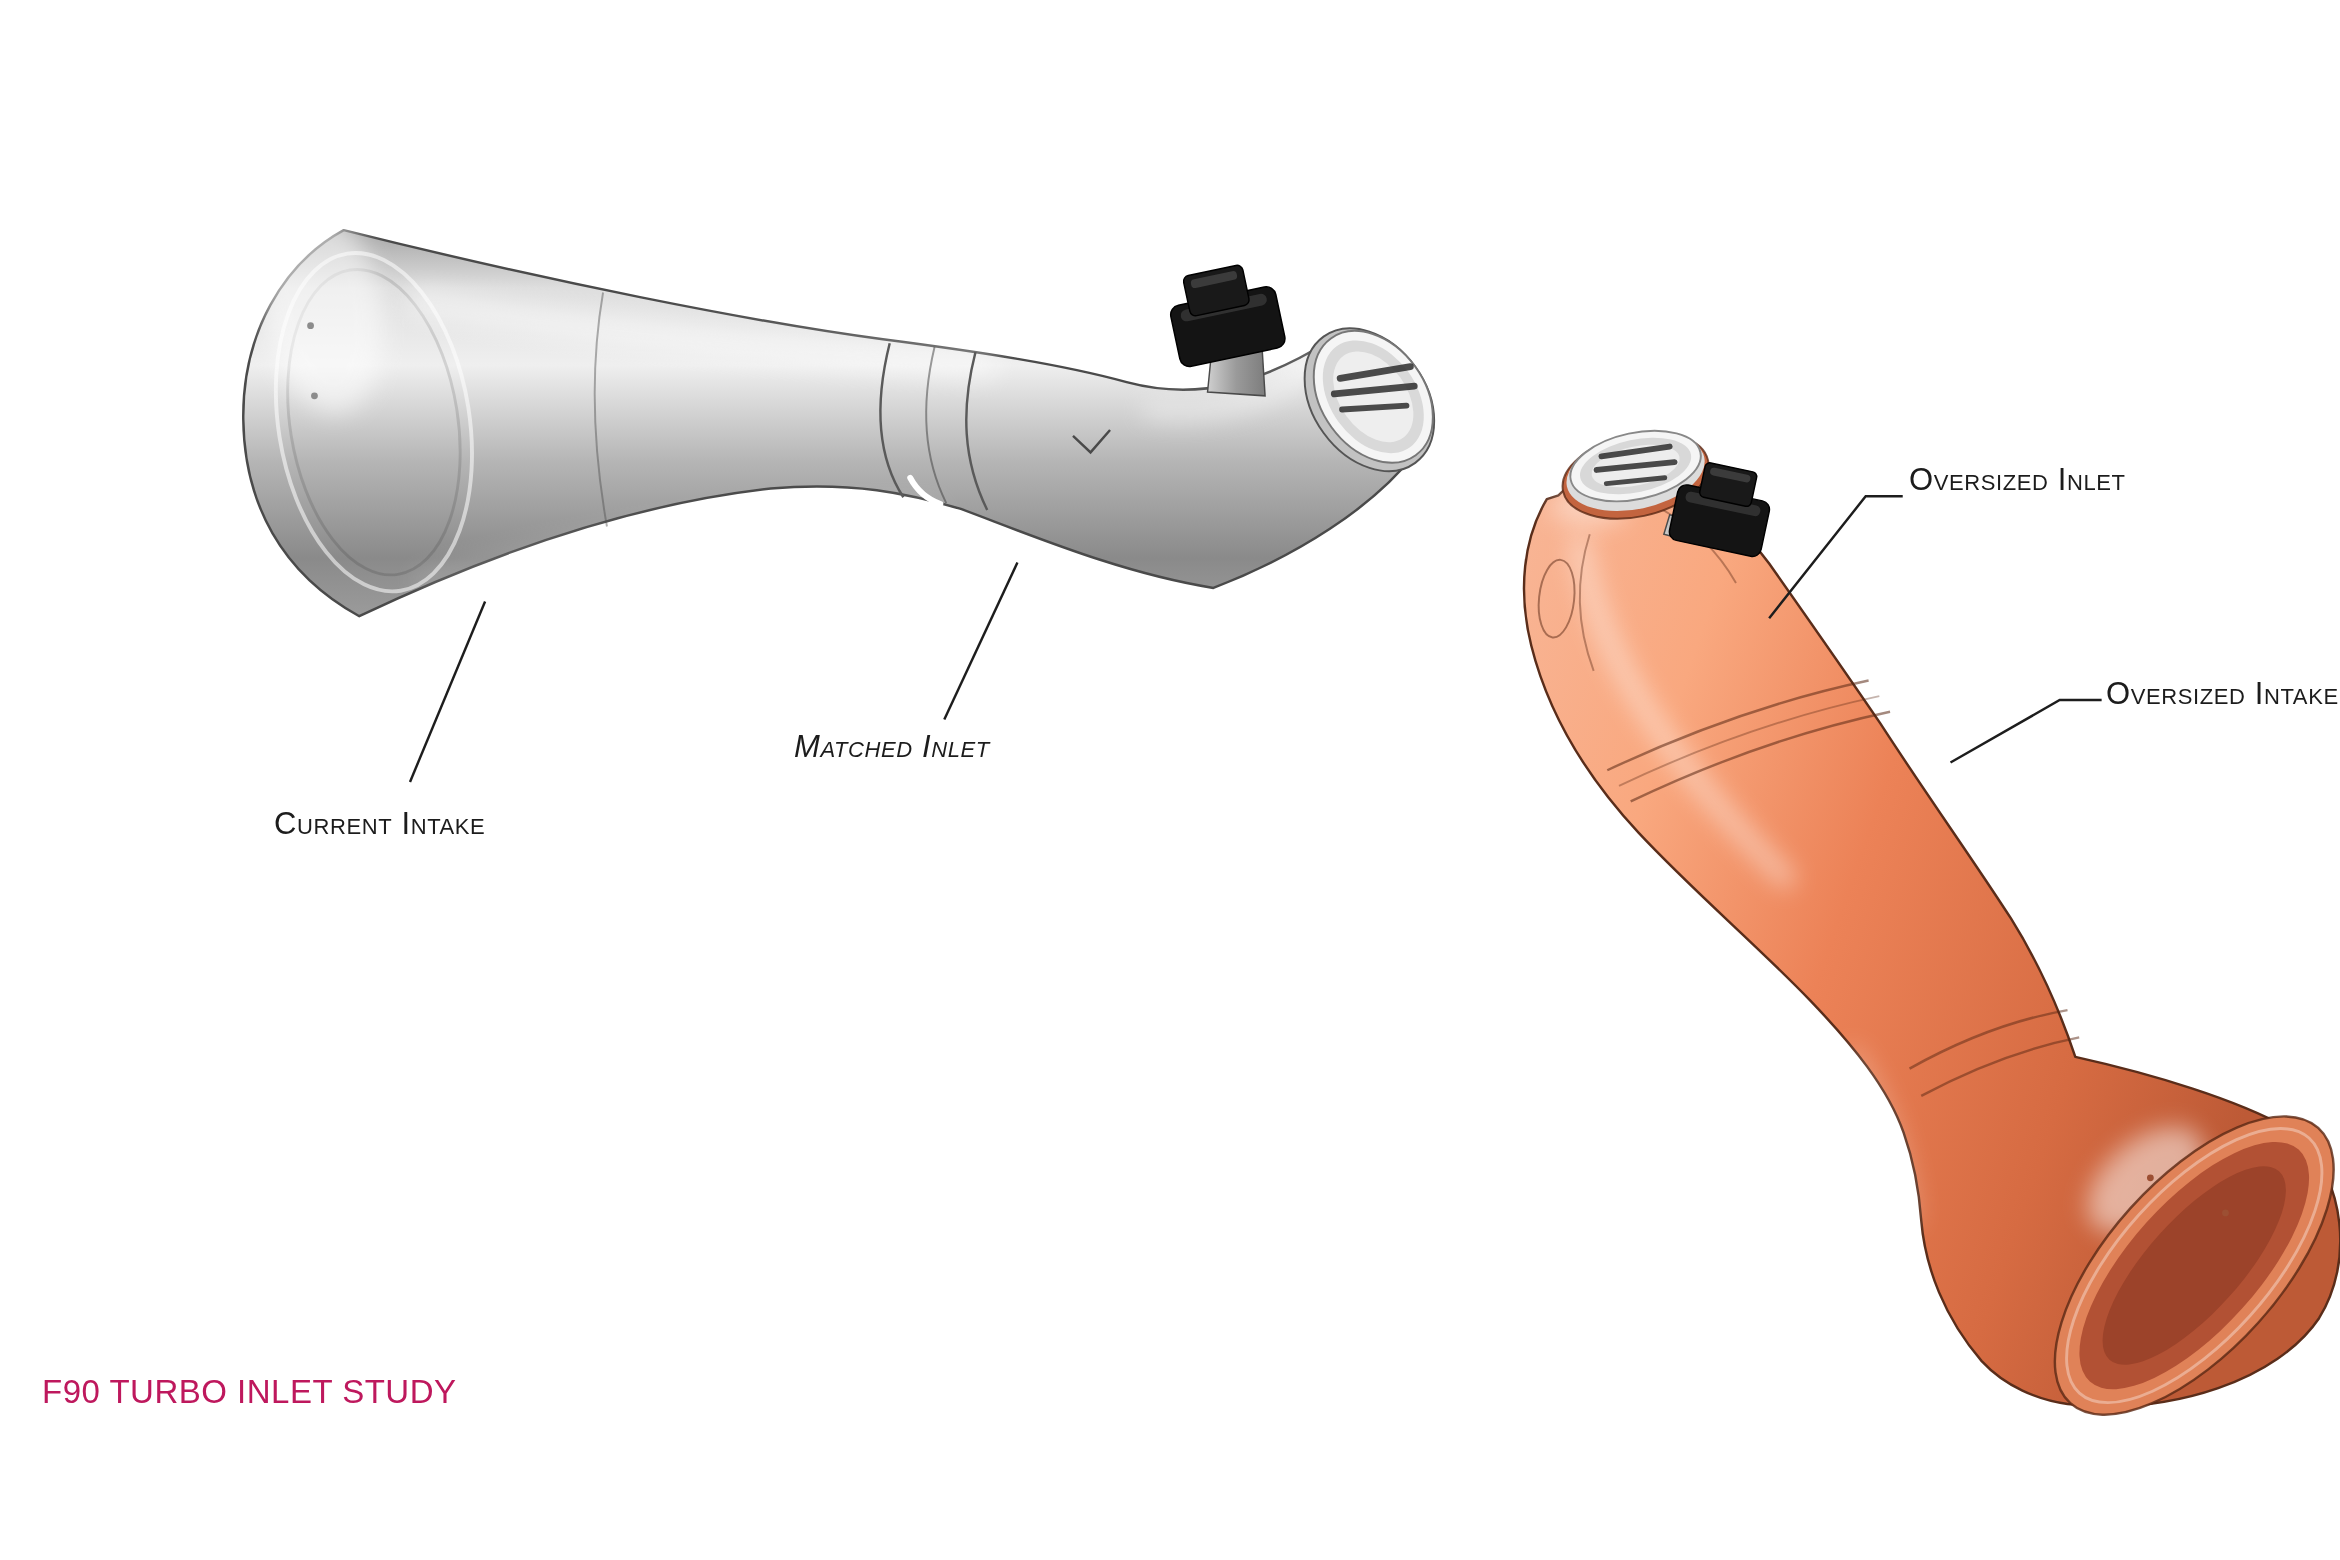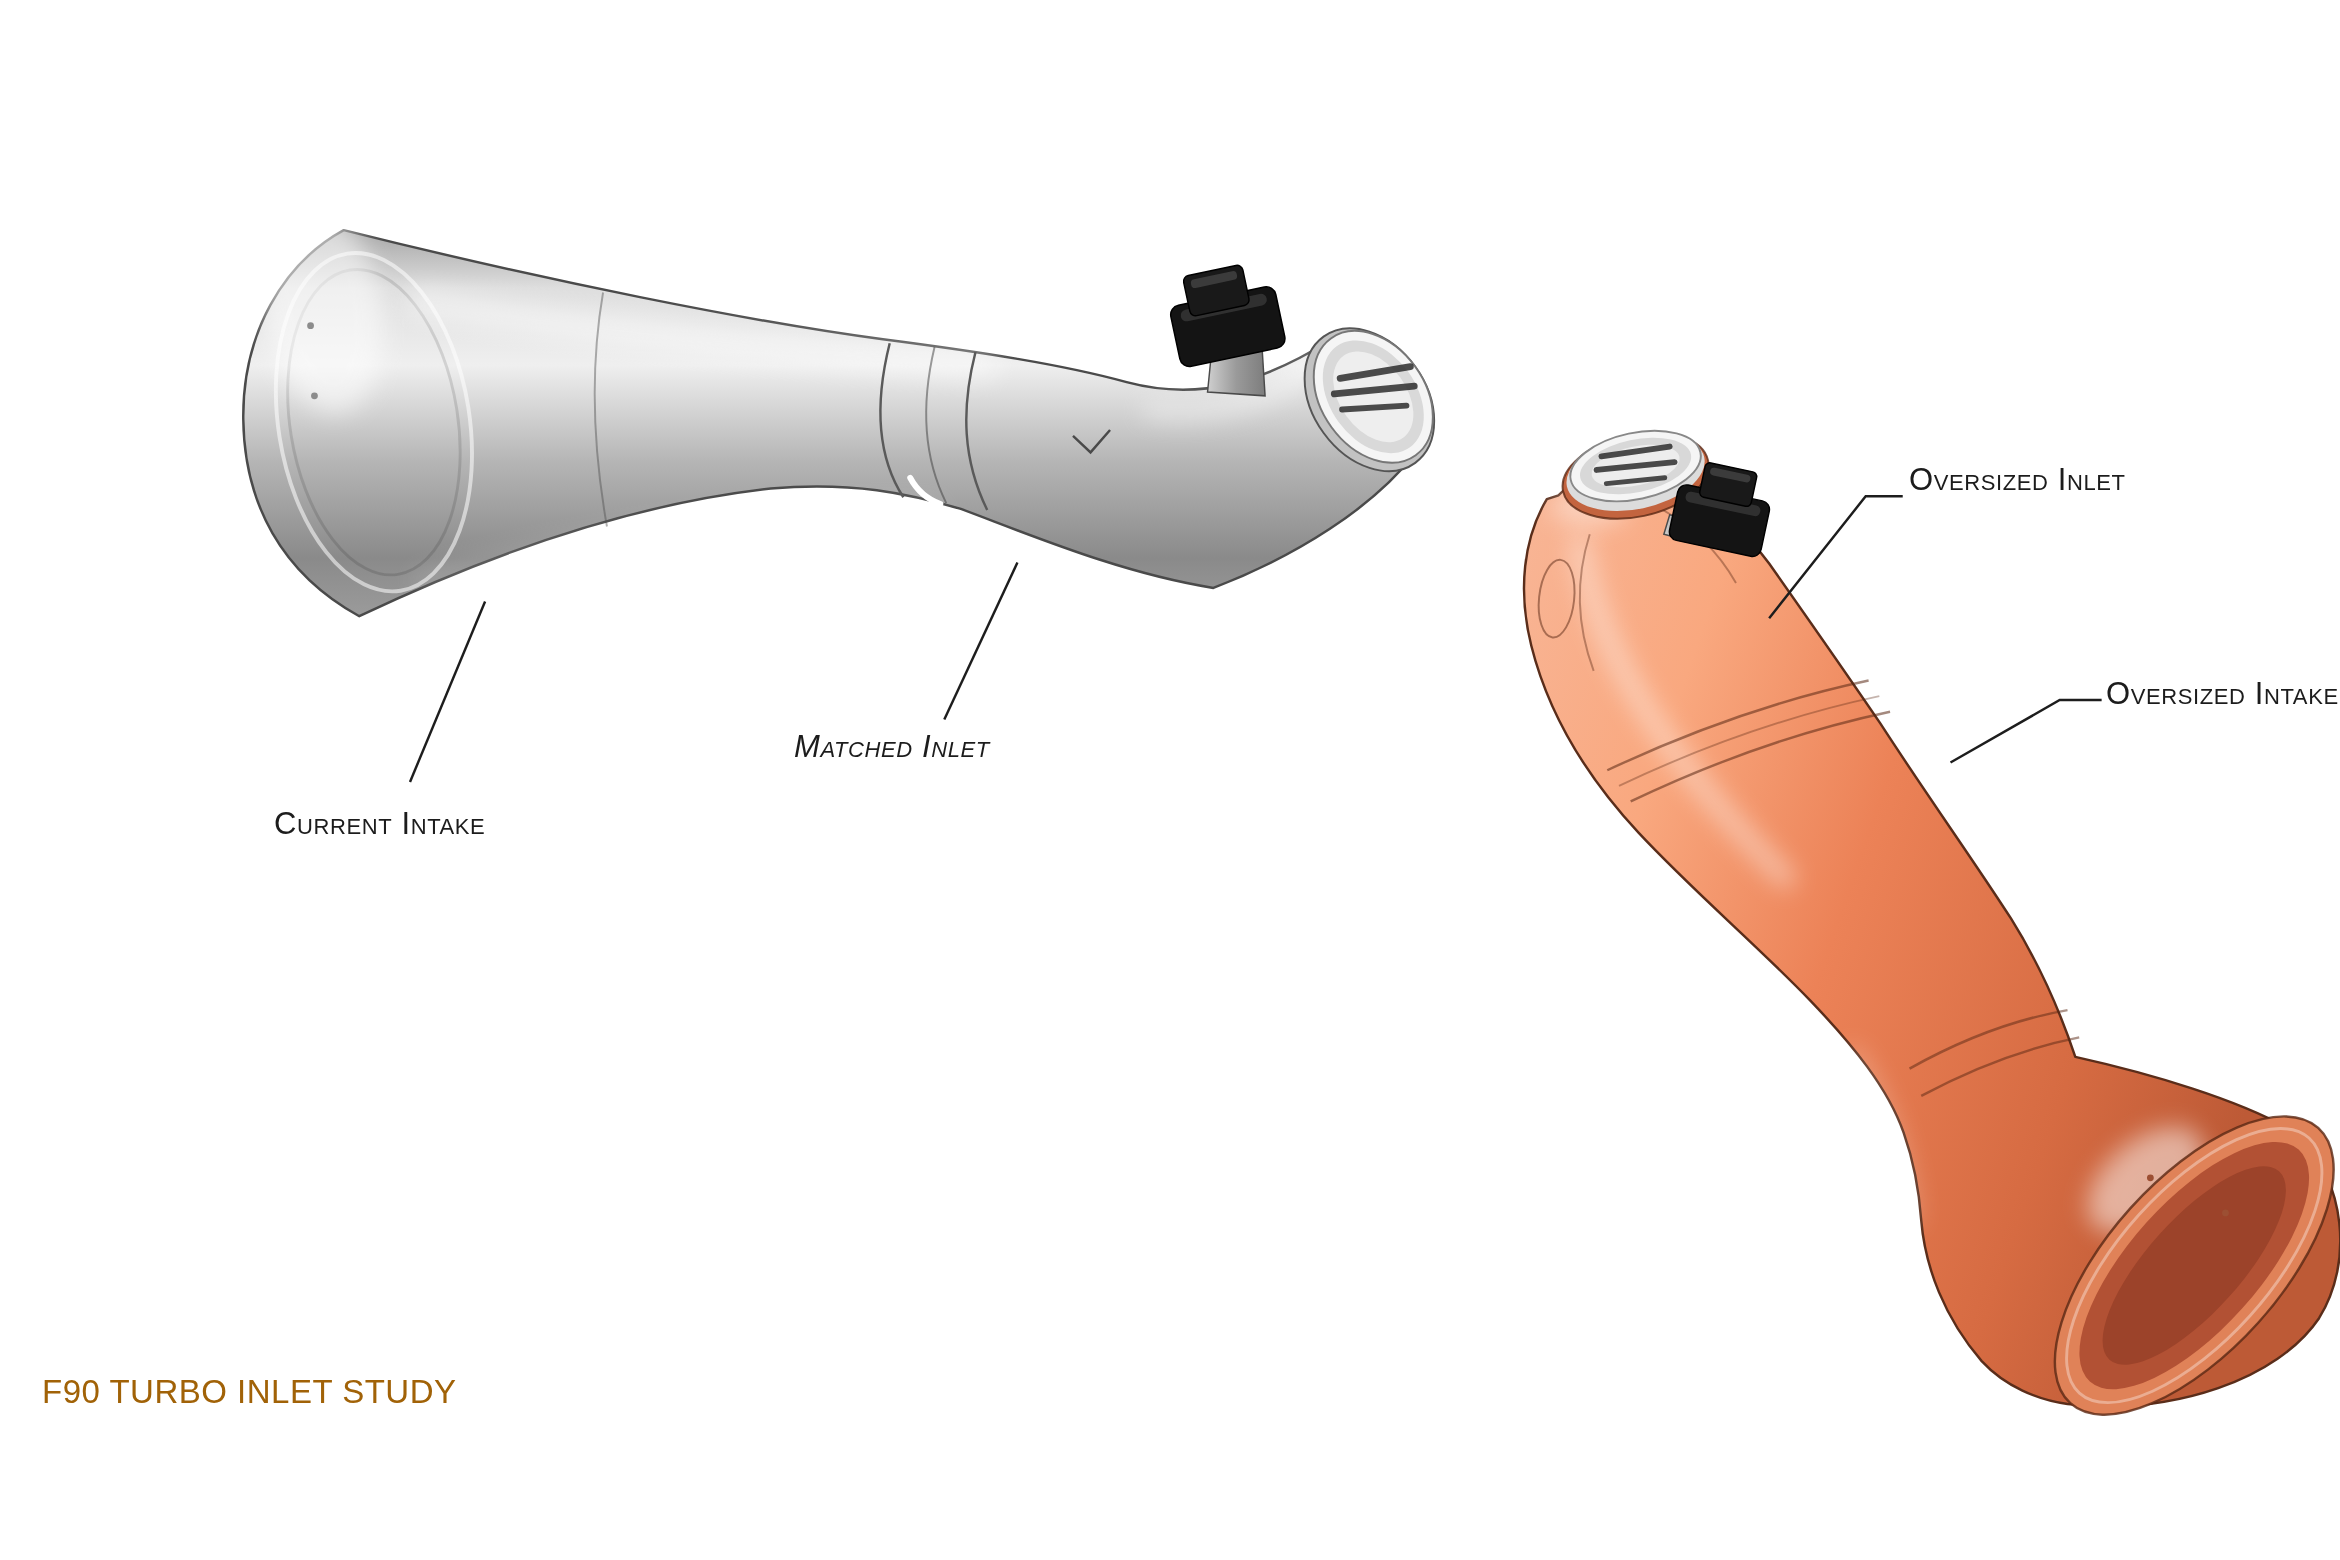--- a/index.html
+++ b/index.html
@@ -32,21 +32,21 @@
     color: #1c1c1c;
     white-space: nowrap;
     line-height: 1;
   }
   .drawing-title {
     position: absolute;
     left: 42px;
     top: 1375px;
     font-size: 33px;
     letter-spacing: 0.5px;
-    color: #a16207;
+    color: #be185d;
     white-space: nowrap;
     line-height: 1;
   }
   .lbl-current   { left: 274px;  top: 808px; }
   .lbl-matched   { left: 794px;  top: 731px; font-style: italic; }
   .lbl-ovr-inlet { left: 1909px; top: 464px; }
   .lbl-ovr-intake{ left: 2106px; top: 678px; }
 </style>
 </head>
 <body>

